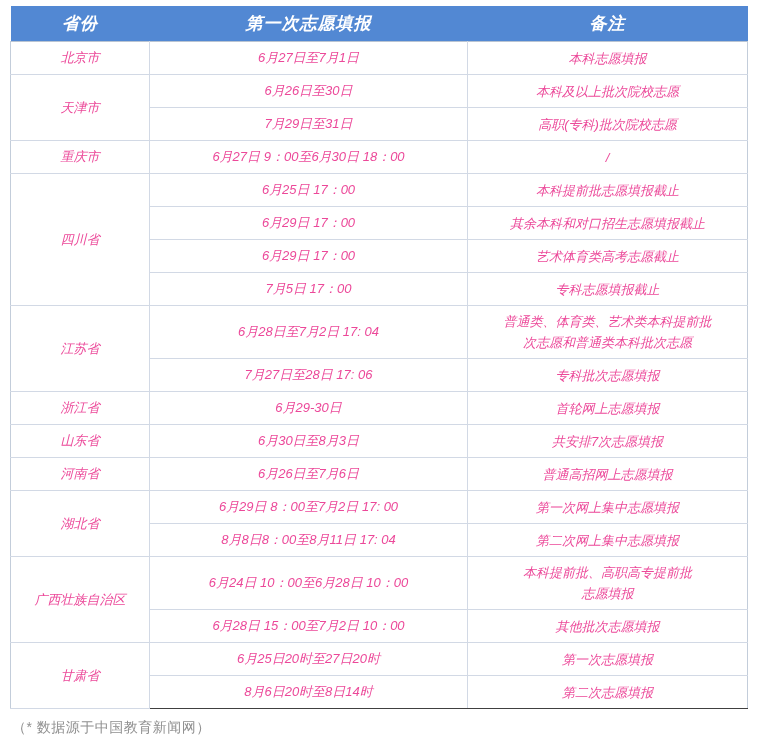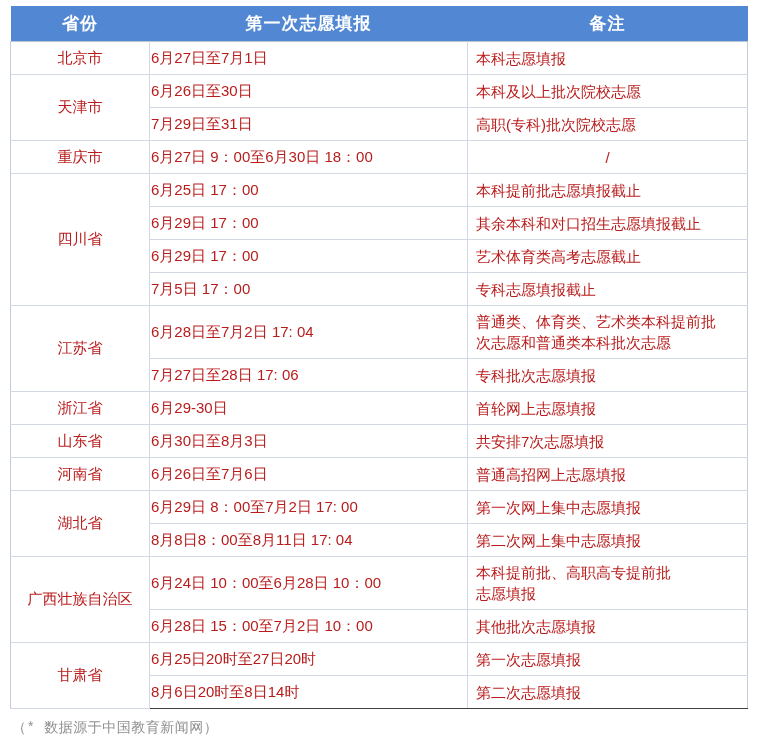--- a/index.html
+++ b/index.html
@@ -11,64 +11,64 @@
     font-family: "Liberation Sans", sans-serif;
     overflow: hidden;
   }
   .wrap {
     padding: 6px 10px 0 10px;
   }
   table.sched {
     border-collapse: collapse;
     table-layout: fixed;
     width: 737px;
+    font-style: italic;
   }
   col.c-prov   { width: 139px; }
   col.c-time   { width: 318px; }
   col.c-remark { width: 280px; }
 
   thead th {
     background: #5288d3;
     color: #ffffff;
     font-size: 17px;
     font-weight: bold;
     height: 33px;
     border: none;
     text-align: center;
     letter-spacing: 1px;
   }
   td {
     border: 1px solid #d2d9e5;
     height: 33px;
-    font-size: 15px;
-    color: #b91c1c;
+    font-size: 13px;
+    color: #ec4899;
     box-sizing: border-box;
   }
   tr.g td { border-top: 1px solid #b9c4d2; }
   tbody tr:last-child td { border-bottom: 1px solid #404040; }
   td.province {
     text-align: center;
     border-left: 1px solid #c3cdda;
   }
-  td.time { }
+  td.time { text-align: center; }
   td.remark {
-    text-align: left;
+    text-align: center;
     padding: 5px 8px;
     white-space: pre-line;
     line-height: 21px;
     border-right: 1px solid #c3cdda;
   }
   td.remark.center { text-align: center; padding: 5px 0; }
 
   .footer-note {
     margin: 10px 0 0 2px;
     font-size: 14px;
     color: #8f8f8f;
     letter-spacing: 0.5px;
-    font-family: Liberation Mono, monospace;
   }
 </style>
 </head>
 <body>
 
 <div class="wrap">
   <table class="sched">
     <colgroup>
       <col class="c-prov">
       <col class="c-time">

